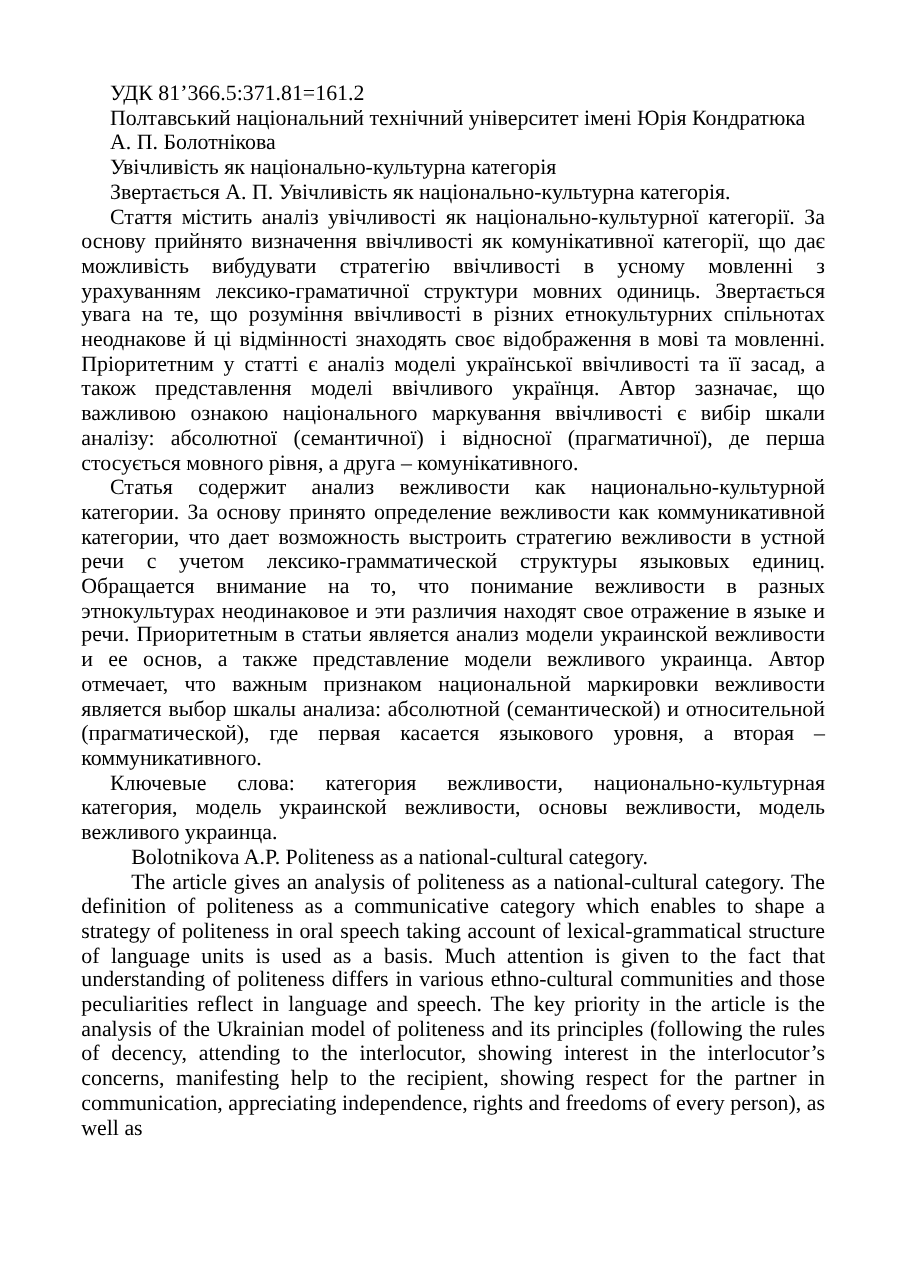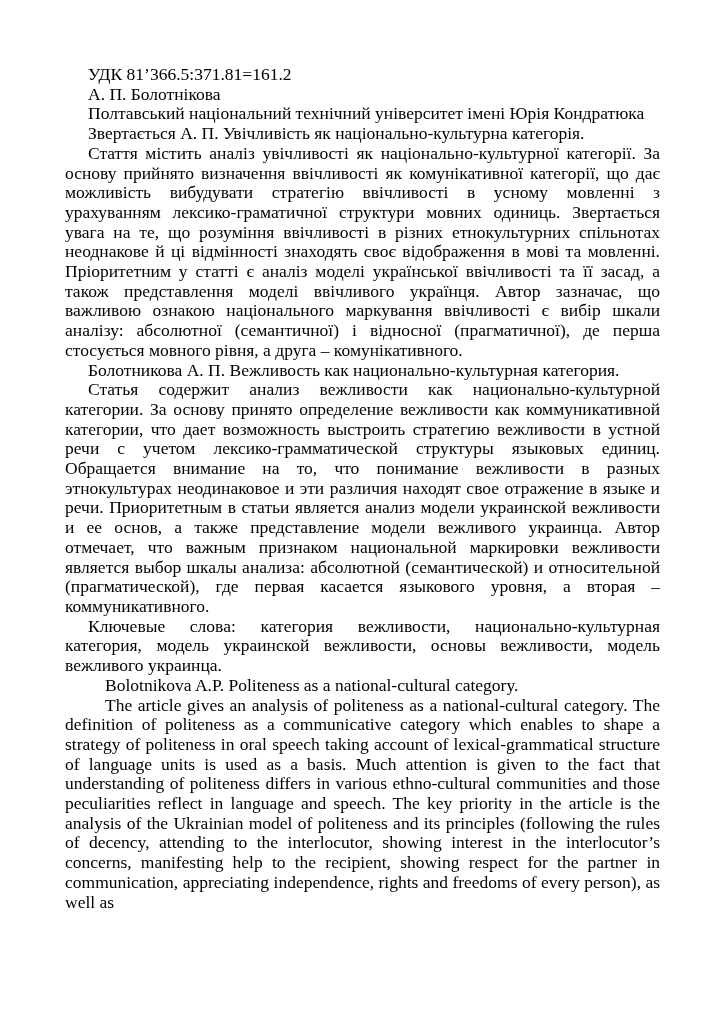--- a/index.html
+++ b/index.html
@@ -30,22 +30,22 @@
     text-align: left !important;
   }
   .i-cyr { text-indent: 23px; }
   .i-en  { text-indent: 40px; }
 </style>
 </head>
 <body>
 
 <div class="page">
   <p class="hdr i-cyr">УДК 81’366.5:371.81=161.2</p>
+  <p class="hdr i-cyr">Полтавський національний технічний університет імені Юрія Кондратюка</p>
   <p class="hdr i-cyr">А. П. Болотнікова</p>
-  <p class="hdr i-cyr">Полтавський національний технічний університет імені Юрія Кондратюка</p>
+  <p class="hdr i-cyr">Увічливість як національно-культурна категорія</p>
   <p class="hdr i-cyr">Звертається А. П. Увічливість як національно-культурна категорія.</p>
   <p class="i-cyr">Стаття містить аналіз увічливості як національно-культурної категорії. За основу прийнято визначення ввічливості як комунікативної категорії, що дає можливість вибудувати стратегію ввічливості в усному мовленні з урахуванням лексико-граматичної структури мовних одиниць. Звертається увага на те, що розуміння ввічливості в різних етнокультурних спільнотах неоднакове й ці відмінності знаходять своє відображення в мові та мовленні. Пріоритетним у статті є аналіз моделі української ввічливості та її засад, а також представлення моделі ввічливого українця. Автор зазначає, що важливою ознакою національного маркування ввічливості є вибір шкали аналізу: абсолютної (семантичної) і відносної (прагматичної), де перша стосується мовного рівня, а друга – комунікативного.</p>
-  <p class="i-cyr">Болотникова А. П. Вежливость как национально-культурная категория.</p>
   <p class="i-cyr">Статья содержит анализ вежливости как национально-культурной категории. За основу принято определение вежливости как коммуникативной категории, что дает возможность выстроить стратегию вежливости в устной речи с учетом лексико-грамматической структуры языковых единиц. Обращается внимание на то, что понимание вежливости в разных этнокультурах неодинаковое и эти различия находят свое отражение в языке и речи. Приоритетным в статьи является анализ модели украинской вежливости и ее основ, а также представление модели вежливого украинца. Автор отмечает, что важным признаком национальной маркировки вежливости является выбор шкалы анализа: абсолютной (семантической) и относительной (прагматической), где первая касается языкового уровня, а вторая – коммуникативного.</p>
   <p class="i-cyr">Ключевые слова: категория вежливости, национально-культурная категория, модель украинской вежливости, основы вежливости, модель вежливого украинца.</p>
   <p class="i-en">Bolotnikova A.P. Politeness as a national-cultural category.</p>
   <p class="i-en">The article gives an analysis of politeness as a national-cultural category. The definition of politeness as a communicative category which enables to shape a strategy of politeness in oral speech taking account of lexical-grammatical structure of language units is used as a basis. Much attention is given to the fact that understanding of politeness differs in various ethno-cultural communities and those peculiarities reflect in language and speech. The key priority in the article is the analysis of the Ukrainian model of politeness and its principles (following the rules of decency, attending to the interlocutor, showing interest in the interlocutor’s concerns, manifesting help to the recipient, showing respect for the partner in communication, appreciating independence, rights and freedoms of every person), as well as</p>
 </div>
 
 </body></html>

